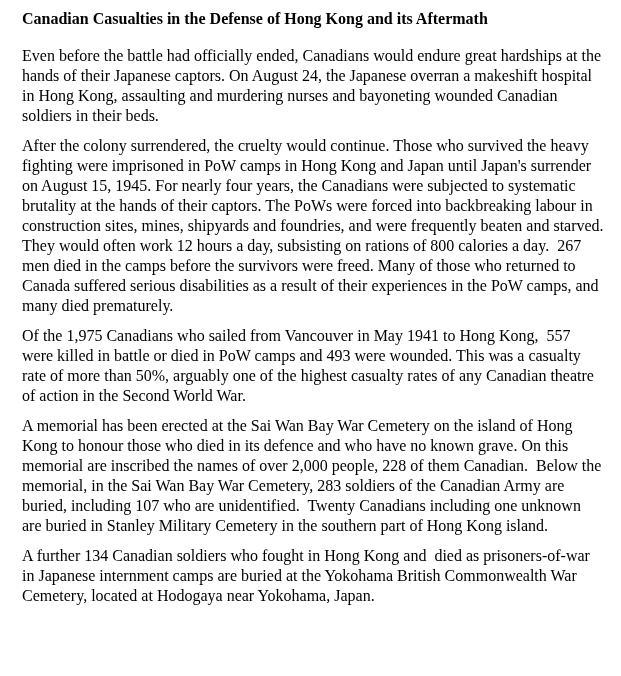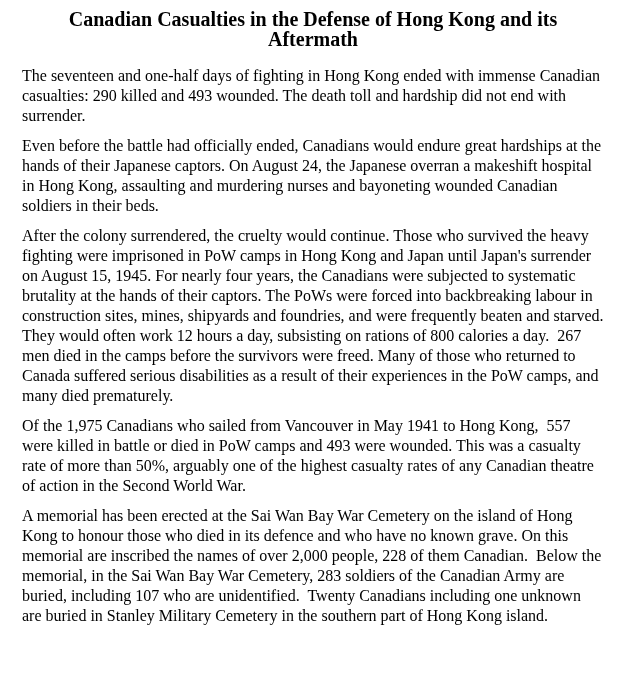--- a/index.html
+++ b/index.html
@@ -14,39 +14,39 @@
     font-family: "Liberation Serif", "DejaVu Serif", serif;
     font-size: 16px;
     line-height: 20px;
     overflow: hidden;
   }
   .doc {
     padding: 0 17px 0 22px;
   }
   .doc-title {
     font-weight: bold;
-    font-size: 20px;
-    text-align: center;
+    font-size: 16px;
+    text-align: left;
     margin: 9px 0 17px 0;
   }
   p.body-para {
     margin: 10px 0;
     text-align: left;
     white-space: pre-wrap;
   }
 </style>
 </head>
 <body>
 
 <div class="doc">
   <div class="doc-title">Canadian Casualties in the Defense of Hong Kong and its Aftermath</div>
 
-  <p class="body-para">The seventeen and one-half days of fighting in Hong Kong ended with immense Canadian casualties: 290 killed and 493 wounded. The death toll and hardship did not end with surrender.</p>
 
   <p class="body-para">Even before the battle had officially ended, Canadians would endure great hardships at the hands of their Japanese captors. On August 24, the Japanese overran a makeshift hospital in Hong Kong, assaulting and murdering nurses and bayoneting wounded Canadian soldiers in their beds.</p>
 
   <p class="body-para">After the colony surrendered, the cruelty would continue. Those who survived the heavy fighting were imprisoned in PoW camps in Hong Kong and Japan until Japan's surrender on August 15, 1945. For nearly four years, the Canadians were subjected to systematic brutality at the hands of their captors. The PoWs were forced into backbreaking labour in construction sites, mines, shipyards and foundries, and were frequently beaten and starved.  They would often work 12 hours a day, subsisting on rations of 800 calories a day.  267 men died in the camps before the survivors were freed. Many of those who returned to Canada suffered serious disabilities as a result of their experiences in the PoW camps, and many died prematurely.</p>
 
   <p class="body-para">Of the 1,975 Canadians who sailed from Vancouver in May 1941 to Hong Kong,  557 were killed in battle or died in PoW camps and 493 were wounded. This was a casualty rate of more than 50%, arguably one of the highest casualty rates of any Canadian theatre of action in the Second World War.</p>
 
   <p class="body-para">A memorial has been erected at the Sai Wan Bay War Cemetery on the island of Hong Kong to honour those who died in its defence and who have no known grave. On this memorial are inscribed the names of over 2,000 people, 228 of them Canadian.  Below the memorial, in the Sai Wan Bay War Cemetery, 283 soldiers of the Canadian Army are buried, including 107 who are unidentified.  Twenty Canadians including one unknown are buried in Stanley Military Cemetery in the southern part of Hong Kong island.</p>
 
+  <p class="body-para">A further 134 Canadian soldiers who fought in Hong Kong and  died as prisoners-of-war in Japanese internment camps are buried at the Yokohama British Commonwealth War Cemetery, located at Hodogaya near Yokohama, Japan.</p>
 </div>
 
 </body></html>

